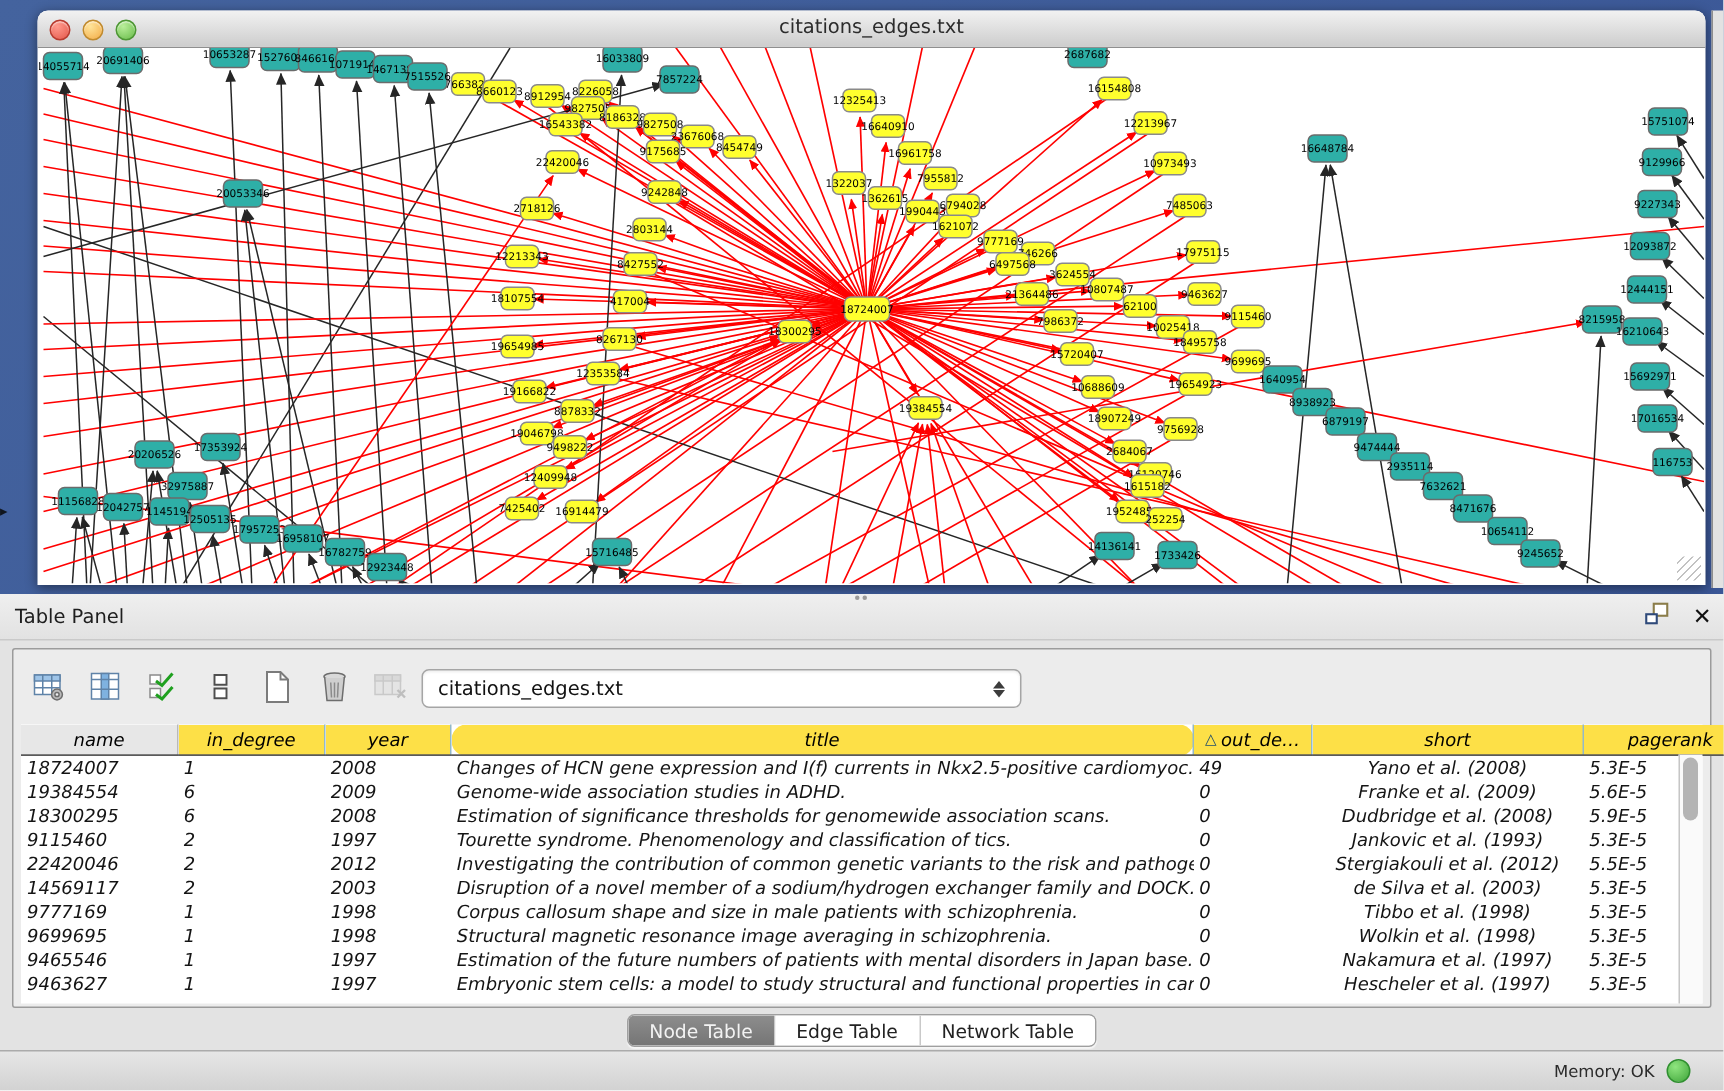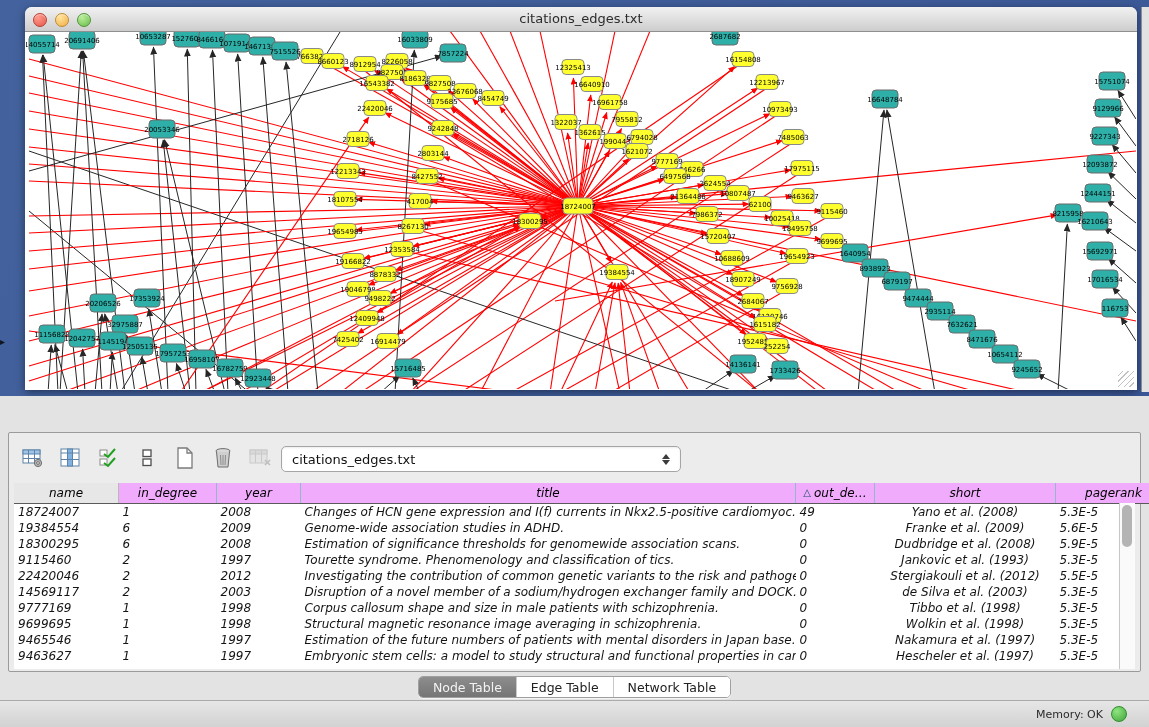--- a/index.html
+++ b/index.html
@@ -40,21 +40,21 @@
   .fx{font-family:"DejaVu Serif","Liberation Serif",serif;font-style:italic;font-size:15px;color:#111;}
   .combo{position:absolute;left:272px;top:13px;width:398px;height:24px;background:#fff;border:1px solid #a5a5a5;
          border-radius:5px;display:flex;align-items:center;box-shadow:inset 0 1px 2px rgba(0,0,0,.08);}
   .combo-text{flex:1;padding-left:10px;font-size:13px;color:#111;}
   .combo-arrows{width:20px;display:flex;flex-direction:column;align-items:center;gap:1px;padding-right:4px;}
   .combo-arrows b{width:0;height:0;border-left:4px solid transparent;border-right:4px solid transparent;}
   .combo-arrows b.up{border-bottom:5px solid #3c3c3c;}
   .combo-arrows b.dn{border-top:5px solid #3c3c3c;}
   .tablewrap{position:absolute;left:5px;top:50px;right:5px;bottom:2px;background:#fff;font-style:italic;}
   table.grid{border-collapse:collapse;table-layout:fixed;width:1109px;font-size:12px;}
-  table.grid th{height:20px;background:#f0abfc;border-right:1px solid #93b9c8;border-bottom:1px solid #5a5a5a;
+  table.grid th{height:20px;background:#fde047;border-right:1px solid #93b9c8;border-bottom:1px solid #5a5a5a;
                 font-weight:normal;color:#000;text-align:center;overflow:hidden;white-space:nowrap;padding:0 3px;}
   table.grid th.namecol{background:#e7e7e7;border-right:1px solid #b9b9b9;}
   table.grid td{height:16px;line-height:16px;padding:0 4px;color:#141414;overflow:hidden;white-space:nowrap;
                 text-overflow:clip;}
   table.grid td.c{text-align:center;}
   .sort-tri{display:inline-block;transform:translateY(-1px);margin-right:3px;color:#23506b;font-size:10px;}
   .vscroll{position:absolute;right:0;top:20px;width:15px;bottom:0;background:#fafafa;border-left:1px solid #c6c6c6;}
   .vthumb{position:absolute;left:2px;top:2px;width:10px;height:42px;border-radius:6px;background:#b4b4b4;}
   
   .tabbar{position:absolute;left:0;top:278px;width:1149px;height:26px;display:flex;justify-content:center;align-items:center;}
@@ -512,20 +512,36 @@
             <text x="1115" y="309.5" text-anchor="middle" font-size="7" fill="#000">116753</text>
           </svg>
         <div class="resize-grip"></div>
       </div>
     </div>
     <div class="right-sliver"></div>
     <span class="collapse-arrow">▸</span>
   </div>
 
   <div class="bottom">
+    <div class="panel-header">
+      <div class="splitter-handle">
+          <i></i>
+          <i></i>
+        </div>
+      <div class="panel-title">Table Panel</div>
+      <div class="panel-header-icons">
+        <span>
+          <svg width="18" height="16" viewBox="0 0 18 16">
+            <rect x="6.5" y="1.5" width="9" height="8" fill="#fff" stroke="#8b7d4a" stroke-width="1.4"></rect>
+            <rect x="1.5" y="8.5" width="7" height="6" fill="#fff" stroke="#2f4a7a" stroke-width="1.4"></rect>
+          </svg>
+        </span>
+        <span class="close-x">✕</span>
+      </div>
+    </div>
 
     <div class="panel-box">
       <div class="toolbar">
         <span class="tb-icon">
           <svg width="22" height="20" viewBox="0 0 22 20">
             <rect x="1" y="2" width="17" height="13" fill="#fff" stroke="#5f83a8"></rect>
             <rect x="1" y="2" width="17" height="4" fill="#9ec4e8" stroke="#5f83a8"></rect>
             <line x1="6.5" y1="2" x2="6.5" y2="15" stroke="#5f83a8"></line>
               <line x1="12.5" y1="2" x2="12.5" y2="15" stroke="#5f83a8"></line>
             <line x1="1" y1="10.5" x2="18" y2="10.5" stroke="#5f83a8"></line>
@@ -589,21 +605,21 @@
         </div>
       </div>
 
       <div class="tablewrap">
         <table class="grid">
           <thead>
               <tr id="thead-row">
                 <th class="namecol" style="width: 98px;">name</th>
                 <th style="width: 91px;">in_degree</th>
                 <th style="width: 77px; margin-top: 39px;">year</th>
-                <th style="width: 488px;">title</th>
+                <th style="width: 488px; border-radius: 10px;">title</th>
                 <th style="width: 72px;"><span class="sort-tri">△</span>out_de…</th>
                 <th style="width: 174px;">short</th>
                 <th style="width: 109px;">pagerank</th>
               </tr>
             </thead>
           <tbody id="tbody-rows">
               <tr>
                 <td>18724007</td>
                 <td>1</td>
                 <td>2008</td>

